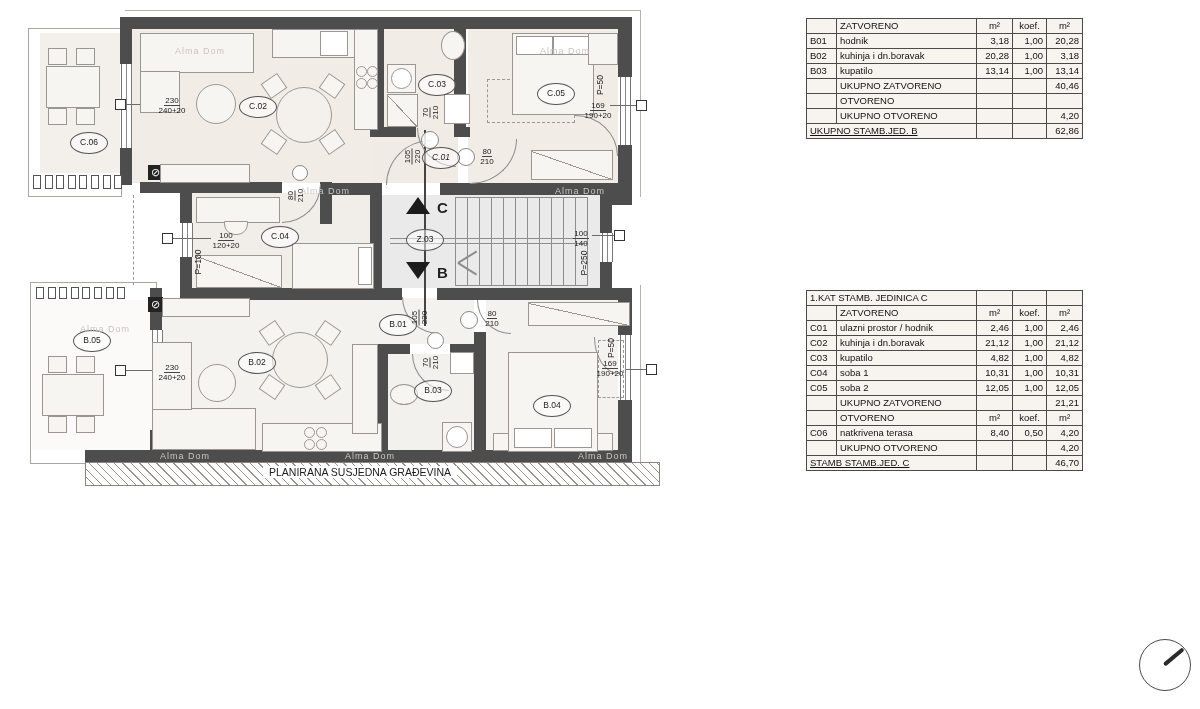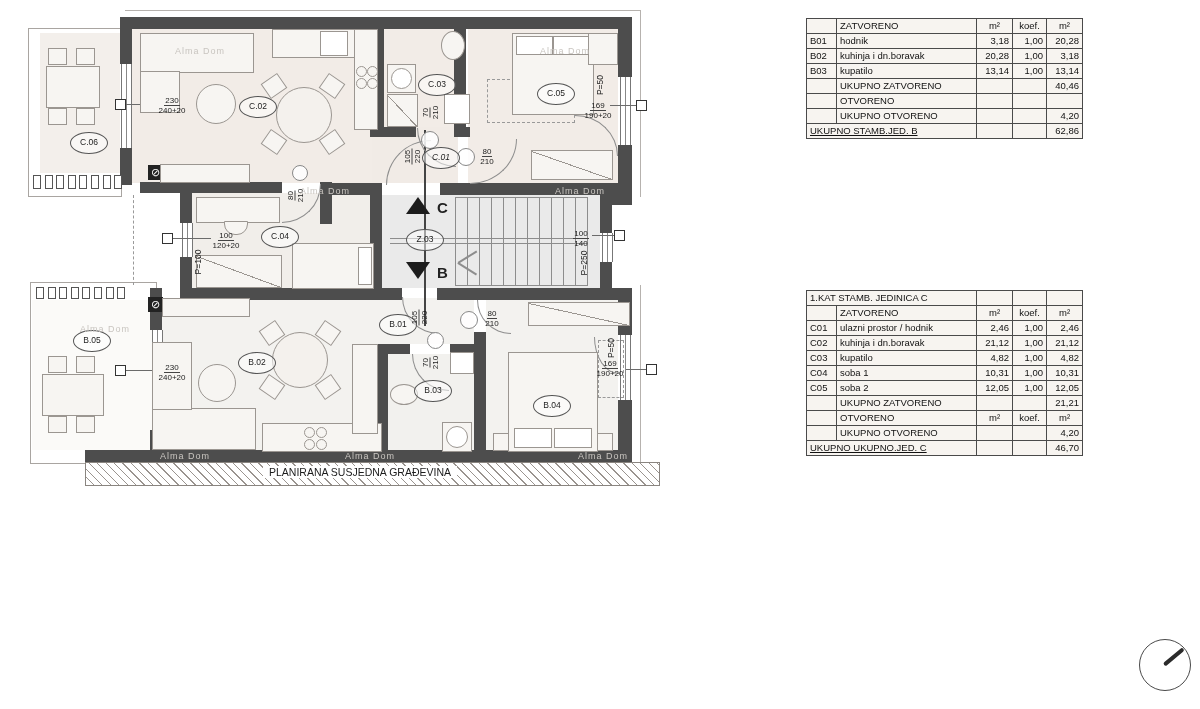--- a/index.html
+++ b/index.html
@@ -452,28 +452,35 @@
         <td class="num">21,21</td>
       </tr>
       <tr>
         <td></td>
         <td>OTVORENO</td>
         <td class="ctr">m²</td>
         <td class="ctr">koef.</td>
         <td class="ctr">m²</td>
       </tr>
       <tr>
+        <td>C06</td>
+        <td>natkrivena terasa</td>
+        <td class="num">8,40</td>
+        <td class="num">0,50</td>
+        <td class="num">4,20</td>
+      </tr>
+      <tr>
         <td></td>
         <td>UKUPNO OTVORENO</td>
         <td class="num"></td>
         <td class="num"></td>
         <td class="num">4,20</td>
       </tr>
       <tr>
-        <td class="tot" colspan="2">UKUPNO UKUPNO.JED. C</td>
+        <td class="tot" colspan="2">STAMB STAMB.JED. C</td>
         <td></td>
         <td></td>
         <td class="num">46,70</td>
       </tr>
     </tbody>
 </table>
 
 <div class="compass"></div>
 <div class="needle"></div>
 

